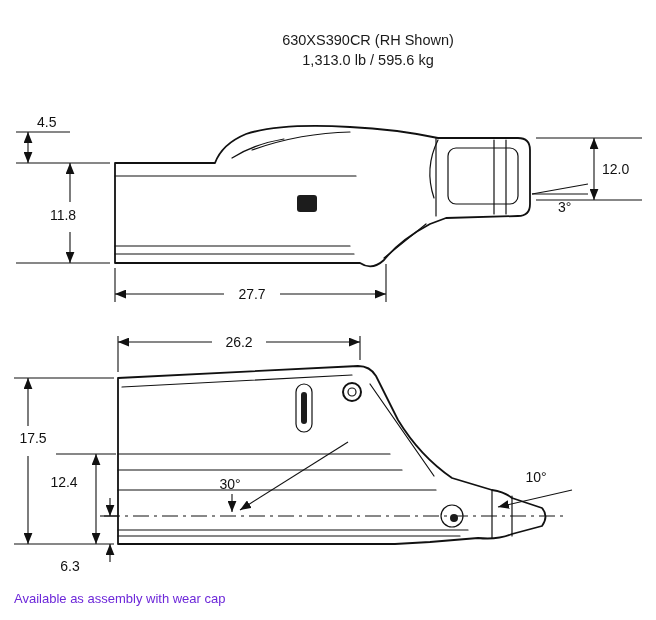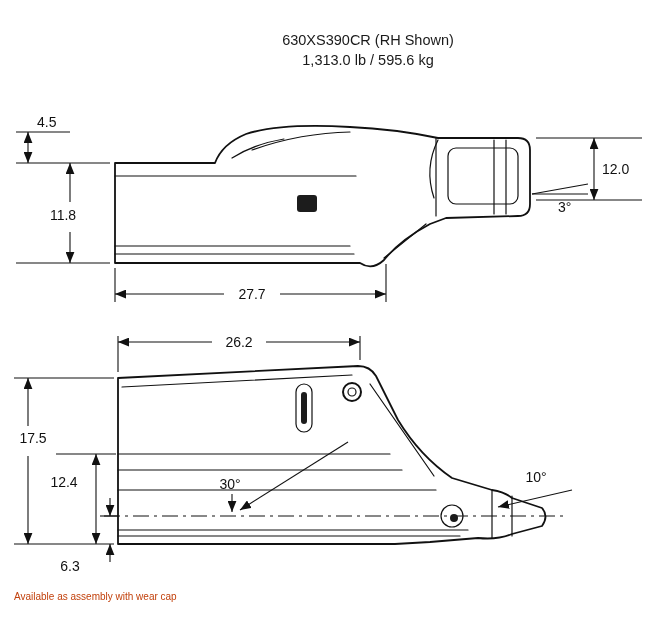--- a/index.html
+++ b/index.html
@@ -9,21 +9,21 @@
   }
   .title-block{
     position:absolute;top:30px;left:0;width:100%;
     text-align:center;font-size:14.5px;line-height:20px;color:#1a1a1a;margin-left:40px;
   }
   .highlight{background:#d3c278;padding:0 3px;}
   .view{position:absolute;left:0;}
   .view-top{top:108px;}
   .view-bottom{top:330px;}
   .footer{
-    position:absolute;left:14px;top:591px;font-size:10px;color:#c2410c;
+    position:absolute;left:14px;top:591px;font-size:13px;color:#6d28d9;
   }
   svg text{font-family:"Liberation Sans",sans-serif;font-size:14px;fill:#111;}
   .ol{fill:none;stroke:#111;stroke-width:1.8;stroke-linejoin:round;stroke-linecap:round;}
   .in{fill:none;stroke:#111;stroke-width:1.2;stroke-linecap:round;}
   .in2{fill:none;stroke:#111;stroke-width:2;}
   .dl{fill:none;stroke:#111;stroke-width:1.1;}
   .cl{fill:none;stroke:#111;stroke-width:1;}
   .dk{fill:#1c1c1c;stroke:none;}
 </style>
 </head>

